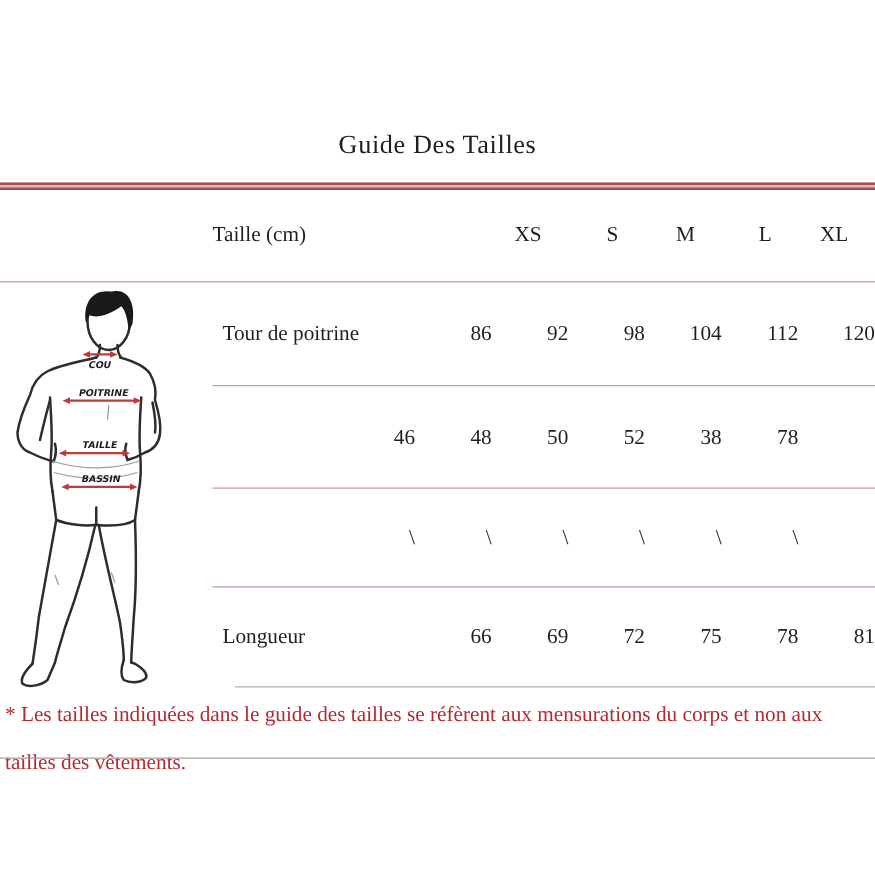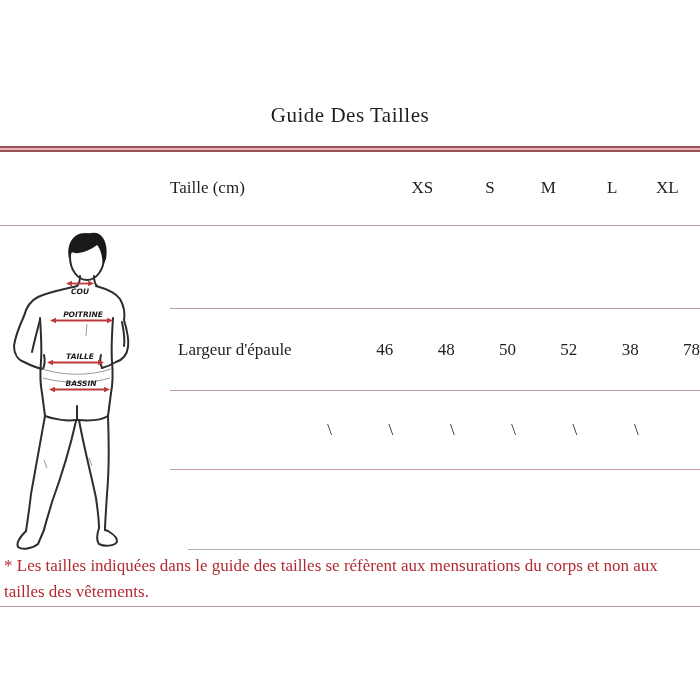--- a/index.html
+++ b/index.html
@@ -21,21 +21,21 @@
   .row-3{top:470px;height:78px;}
   .tcell{text-align:right;}
   .sep{position:absolute;height:0;border-top:1px solid #c79b9b;}
   .sep-header{top:225px;left:0;width:700px;}
   .sep-0{top:308px;left:170px;width:530px;}
   .sep-1{top:390px;left:170px;width:530px;}
   .sep-2{top:469px;left:170px;width:530px;}
   .table-bottom{position:absolute;top:549px;left:188px;width:512px;height:0;
         border-top:1px solid #b7adad;}
   .footnote{position:absolute;top:553px;left:4px;width:694px;
-        font-size:17px;line-height:26px;color:#b22a31;}
+        font-size:17px;line-height:38px;color:#b22a31;}
   .bottom-rule{position:absolute;top:606px;left:0;width:700px;height:0;
         border-top:1px solid #b29b9b;}
   .figure-svg{position:absolute;left:10px;top:228px;width:150px;height:325px;}
   .fig-label{font-family:"DejaVu Sans",sans-serif;font-weight:bold;
         font-style:italic;font-size:7.5px;fill:#1b1b1b;}
 </style>
 </head>
 <body>
 
 <div class="page">
@@ -47,43 +47,60 @@
     <div class="tlabel-header">Taille (cm)</div>
     <div class="tcell">XS</div>
     <div class="tcell">S</div>
     <div class="tcell">M</div>
     <div class="tcell">L</div>
     <div class="tcell">XL</div>
     <div class="tcell">XXL</div>
   </div>
   <div class="sep sep-header"></div>
 
+  <div class="trow row-0">
+    <div class="tlabel">Tour de poitrine</div>
+    <div class="tcell">86</div>
+    <div class="tcell">92</div>
+    <div class="tcell">98</div>
+    <div class="tcell">104</div>
+    <div class="tcell">112</div>
+    <div class="tcell">120</div>
+  </div>
   <div class="sep sep-0"></div>
 
   <div class="trow row-1">
-    <div class="tlabel">Largeur d'épaule</div>
     <div class="tcell">46</div>
     <div class="tcell">48</div>
     <div class="tcell">50</div>
     <div class="tcell">52</div>
     <div class="tcell">38</div>
     <div class="tcell">78</div>
   </div>
   <div class="sep sep-1"></div>
 
   <div class="trow row-2">
     <div class="tcell">\</div>
     <div class="tcell">\</div>
     <div class="tcell">\</div>
     <div class="tcell">\</div>
     <div class="tcell">\</div>
     <div class="tcell">\</div>
   </div>
   <div class="sep sep-2"></div>
 
+  <div class="trow row-3">
+    <div class="tlabel">Longueur</div>
+    <div class="tcell">66</div>
+    <div class="tcell">69</div>
+    <div class="tcell">72</div>
+    <div class="tcell">75</div>
+    <div class="tcell">78</div>
+    <div class="tcell">81</div>
+  </div>
 
   <div class="table-bottom"></div>
 
   <svg class="figure-svg" viewBox="0 0 150 325">
     <g stroke="#2d2d2d" stroke-width="2" fill="none" stroke-linecap="round" stroke-linejoin="round">
 
       <ellipse cx="77" cy="29" rx="17" ry="23" fill="#ffffff"></ellipse>
 
       <path d="M70,48 C70,53 69,56 67,58 M84,48 C84,53 85,56 87,58"></path>
 

